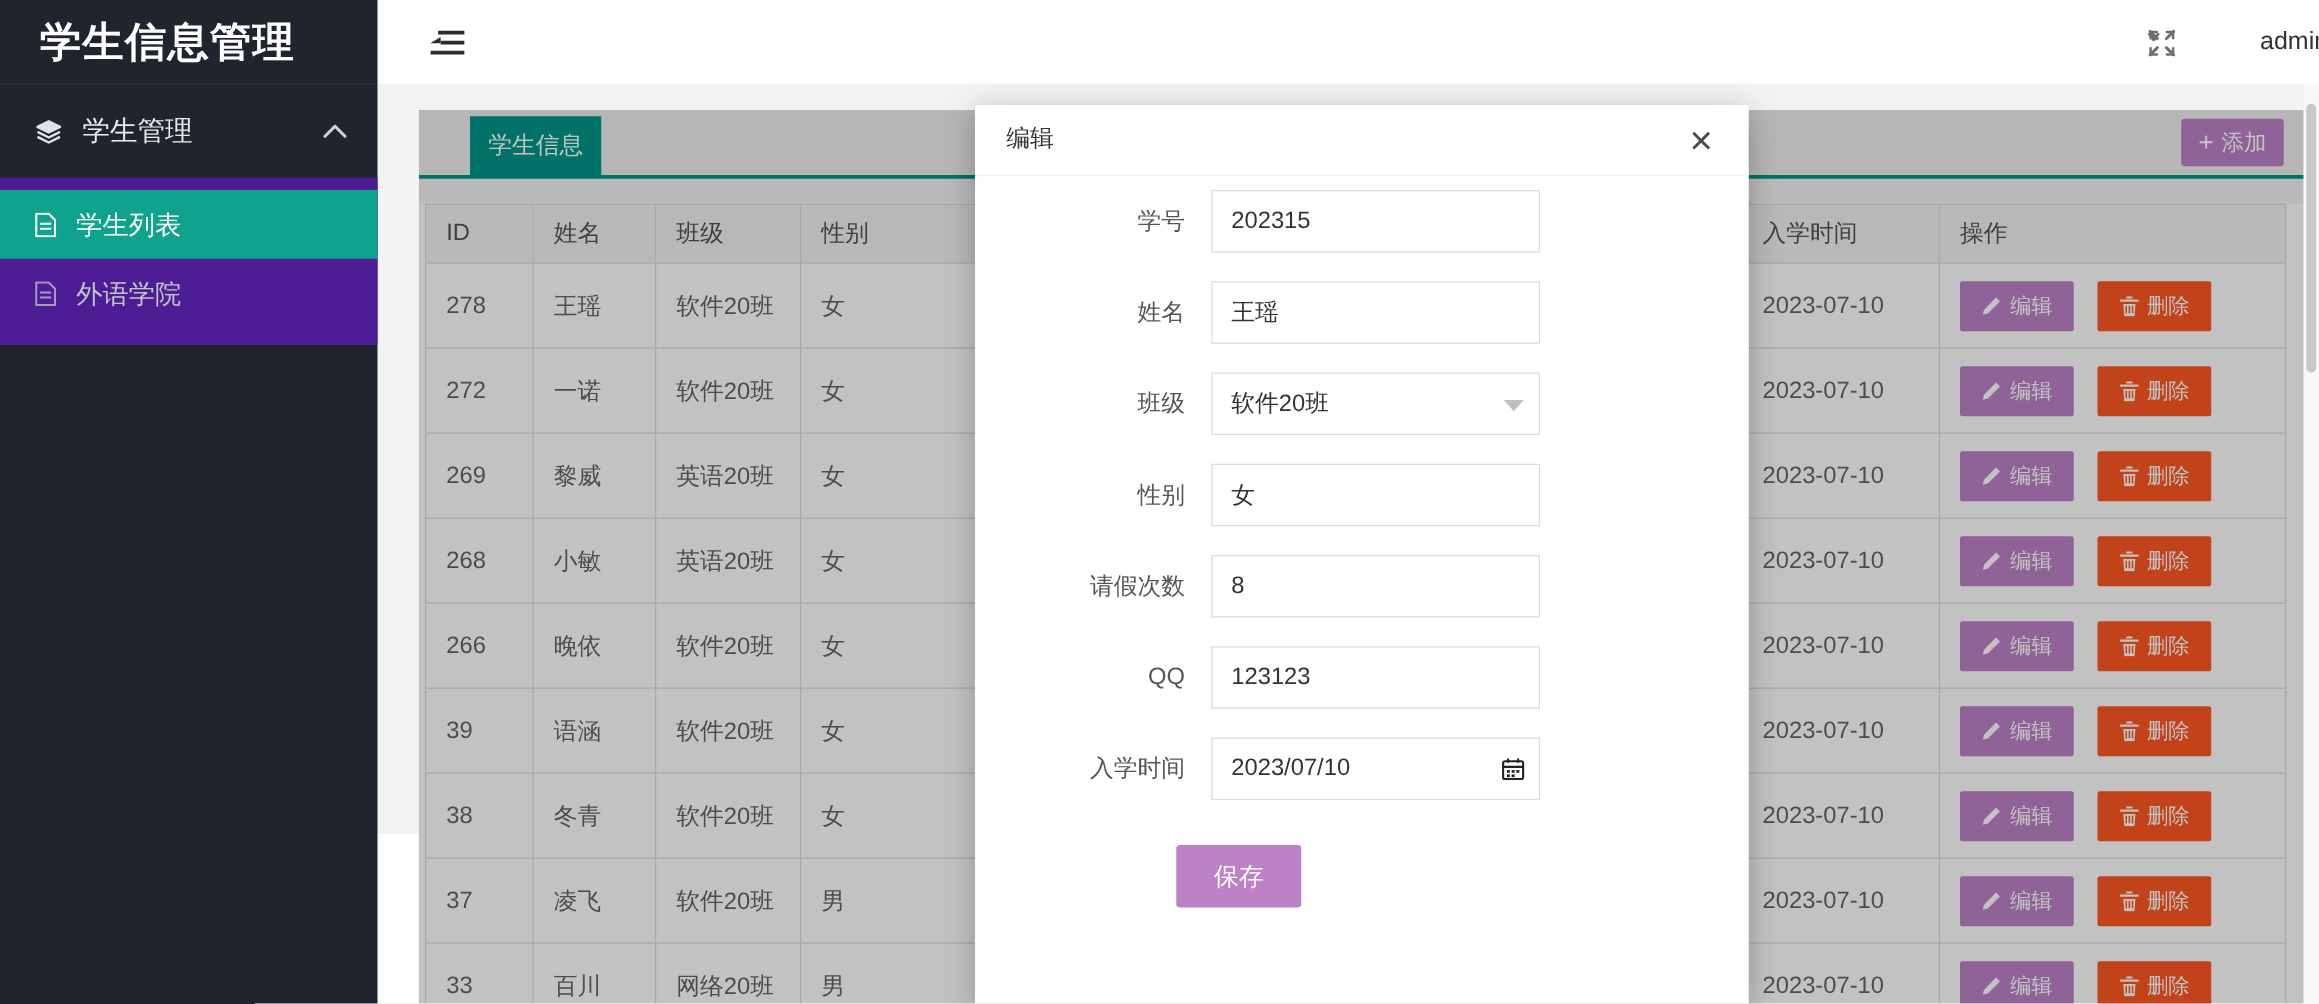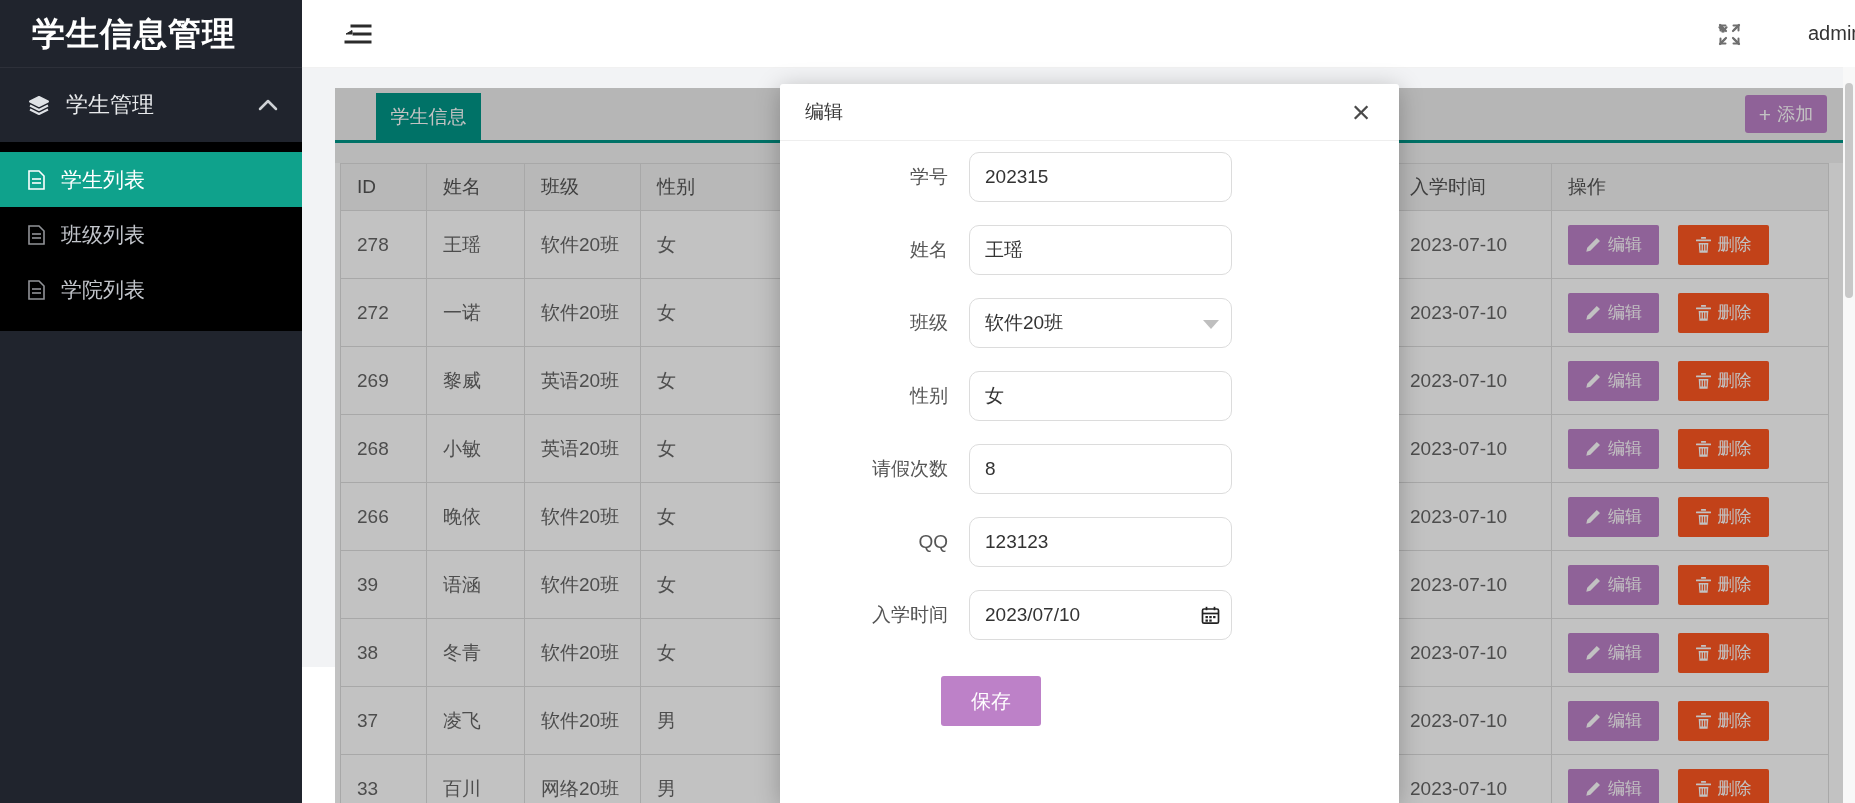--- a/index.html
+++ b/index.html
@@ -6,21 +6,21 @@
   .app{position:relative;width:1855px;height:803px;overflow:hidden;background:#fff;
        font-family:"Liberation Sans","DejaVu Sans",sans-serif;padding-left:25px;-webkit-font-smoothing:antialiased;}
 
   
   .sidebar{position:absolute;left:0;top:0;width:302px;height:803px;background:#20242d;z-index:20;}
   .sidebar-title{height:67px;line-height:67px;color:#fff;font-size:33px;font-weight:bold;
                  padding-left:32px;letter-spacing:1px;border-bottom:1px solid rgba(255,255,255,.06);}
   .menu-header{height:74px;display:flex;align-items:center;color:#e8eaec;font-size:22px;cursor:pointer;}
   .menu-header .micon{margin-left:27px;margin-right:15px;display:inline-flex;}
   .menu-header .chev{margin-left:auto;margin-right:24px;display:inline-flex;}
-  .submenu{background:#000000;padding:10px 0 14px 0;}
+  .submenu{background:#4c1d95;padding:10px 0 14px 0;}
   .submenu-item{height:55px;display:flex;align-items:center;color:#c2c5cb;font-size:21px;cursor:pointer;}
   .submenu-item .sicon{margin-left:28px;margin-right:16px;display:inline-flex;opacity:.75;}
   .submenu-item.active{background:#0fa28c;color:#fff;}
   .submenu-item.active .sicon{opacity:1;}
 
   
   .topbar{position:absolute;left:302px;top:0;width:1553px;height:67px;background:#fff;z-index:15;
           border-bottom:1px solid #f1f1f1;}
   .fold-btn{position:absolute;left:41px;top:19px;width:30px;height:30px;cursor:pointer;display:flex;align-items:center;justify-content:center;}
   .fullscreen-btn{position:absolute;right:113px;top:21px;width:26px;height:26px;cursor:pointer;display:flex;align-items:center;justify-content:center;}
@@ -54,21 +54,21 @@
   
   .modal{position:absolute;left:780px;top:84px;width:619px;height:719px;background:#fff;z-index:30;
          border-radius:3px 3px 0 0;box-shadow:0 4px 24px rgba(0,0,0,.25);}
   .modal-header{position:relative;height:56px;border-bottom:1px solid #eee;}
   .modal-title{position:absolute;left:25px;top:0;height:56px;line-height:56px;font-size:19px;color:#333;}
   .modal-close{position:absolute;right:20px;top:10px;width:36px;height:36px;border:none;background:transparent;
                font-size:32px;line-height:36px;color:#4a4a4a;cursor:pointer;padding:0;font-family:inherit;}
   .modal-form{padding-top:11px;}
   .frow{display:flex;align-items:center;height:50px;margin-bottom:23px;}
   .frow label{width:140px;text-align:right;margin-right:21px;font-size:19px;color:#555;flex:none;margin-left:28px;}
-  .finput{position:relative;width:263px;height:50px;border:1px solid #dcdcdc;border-radius:10px;background:#fff;
+  .finput{position:relative;width:263px;height:50px;border:1px solid #dcdcdc;border-radius:0;background:#fff;
           box-sizing:border-box;display:flex;align-items:center;cursor:text;}
   .fvalue{margin-left:15px;font-size:19px;color:#333;}
   .sel-arrow{display:none;position:absolute;right:12px;top:21px;width:0;height:0;
              border-left:8px solid transparent;border-right:8px solid transparent;border-top:9px solid #bfbfbf;}
   .cal-icon{display:none;position:absolute;right:11px;top:15px;}
   .frow.select .finput{cursor:pointer;}
   .frow.select .sel-arrow{display:block;}
   .frow.date .cal-icon{display:block;}
   .save-btn{margin:13px 0 0 161px;width:100px;height:50px;border:none;border-radius:3px;background:#bd81c8;
             color:#fff;font-size:20px;cursor:pointer;font-family:inherit;}
@@ -118,35 +118,23 @@
   <div class="submenu-item">
     <span class="sicon">
       <svg width="17" height="20" viewBox="0 0 17 20">
               <g fill="none" stroke="currentColor" stroke-width="1.6">
         <path d="M1 1 h10 l5 5 v13 h-15 Z"></path>
                 <line x1="4" y1="9" x2="13" y2="9"></line>
                 <line x1="4" y1="13" x2="13" y2="13"></line>
               </g>
             </svg>
     </span>
-    <span class="slabel">班级列表</span>
-  </div>
-
-  <div class="submenu-item">
-    <span class="sicon">
-      <svg width="17" height="20" viewBox="0 0 17 20">
-              <g fill="none" stroke="currentColor" stroke-width="1.6">
-        <path d="M1 1 h10 l5 5 v13 h-15 Z"></path>
-                <line x1="4" y1="9" x2="13" y2="9"></line>
-                <line x1="4" y1="13" x2="13" y2="13"></line>
-              </g>
-            </svg>
-    </span>
-    <span class="slabel">学院列表</span>
-  </div>
+    <span class="slabel">外语学院</span>
+  </div>
+
 
 </nav>
   </aside>
 
   <header class="topbar">
     <span class="fold-btn">
       <svg width="30" height="26" viewBox="0 0 30 26">
           <g stroke="#2b2b2b" stroke-width="3" stroke-linecap="square">
         <line x1="9" y1="5" x2="27" y2="5"></line>
             <line x1="11" y1="13" x2="27" y2="13"></line>

